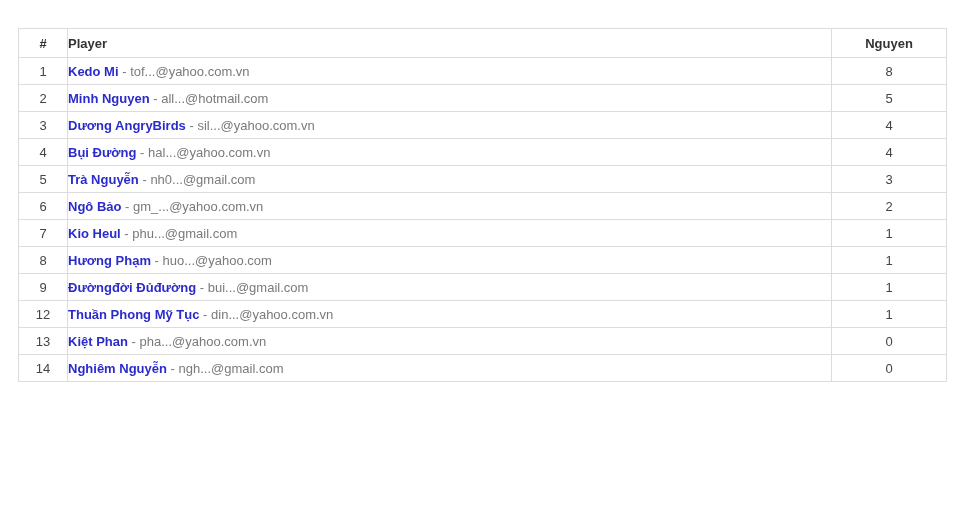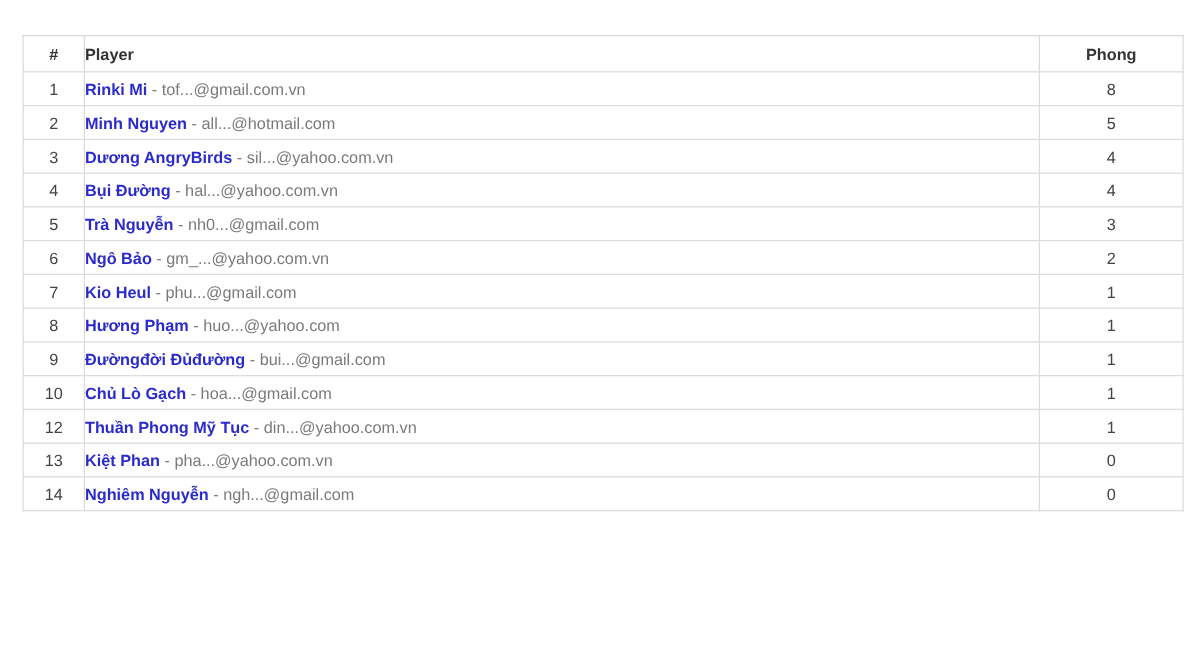--- a/index.html
+++ b/index.html
@@ -81,27 +81,27 @@
 </style>
 </head>
 <body>
 
 <div class="page">
   <table class="leaderboard">
     <thead>
       <tr>
         <th class="col-rank">#</th>
         <th class="col-player">Player</th>
-        <th class="col-friend">Phong</th>
+        <th class="col-friend">Nguyen</th>
       </tr>
     </thead>
     <tbody id="tbody">
         <tr>
           <td class="rank">1</td>
-          <td class="player"><a class="pname" href="#">Rinki Mi</a> <span class="sep">-</span> <span class="pmail">tof...@gmail.com.vn</span></td>
+          <td class="player"><a class="pname" href="#">Kedo Mi</a> <span class="sep">-</span> <span class="pmail">tof...@yahoo.com.vn</span></td>
           <td class="friend">8</td>
         </tr>
         <tr>
           <td class="rank">2</td>
           <td class="player"><a class="pname" href="#">Minh Nguyen</a> <span class="sep">-</span> <span class="pmail">all...@hotmail.com</span></td>
           <td class="friend">5</td>
         </tr>
         <tr>
           <td class="rank">3</td>
           <td class="player"><a class="pname" href="#">Dương AngryBirds</a> <span class="sep">-</span> <span class="pmail">sil...@yahoo.com.vn</span></td>
@@ -131,25 +131,20 @@
           <td class="rank">8</td>
           <td class="player"><a class="pname" href="#">Hương Phạm</a> <span class="sep">-</span> <span class="pmail">huo...@yahoo.com</span></td>
           <td class="friend">1</td>
         </tr>
         <tr>
           <td class="rank">9</td>
           <td class="player"><a class="pname" href="#">Đườngđời Đủđường</a> <span class="sep">-</span> <span class="pmail">bui...@gmail.com</span></td>
           <td class="friend">1</td>
         </tr>
         <tr>
-          <td class="rank">10</td>
-          <td class="player"><a class="pname" href="#">Chủ Lò Gạch</a> <span class="sep">-</span> <span class="pmail">hoa...@gmail.com</span></td>
-          <td class="friend">1</td>
-        </tr>
-        <tr>
           <td class="rank">12</td>
           <td class="player"><a class="pname" href="#">Thuần Phong Mỹ Tục</a> <span class="sep">-</span> <span class="pmail">din...@yahoo.com.vn</span></td>
           <td class="friend">1</td>
         </tr>
         <tr>
           <td class="rank">13</td>
           <td class="player"><a class="pname" href="#">Kiệt Phan</a> <span class="sep">-</span> <span class="pmail">pha...@yahoo.com.vn</span></td>
           <td class="friend">0</td>
         </tr>
         <tr>

